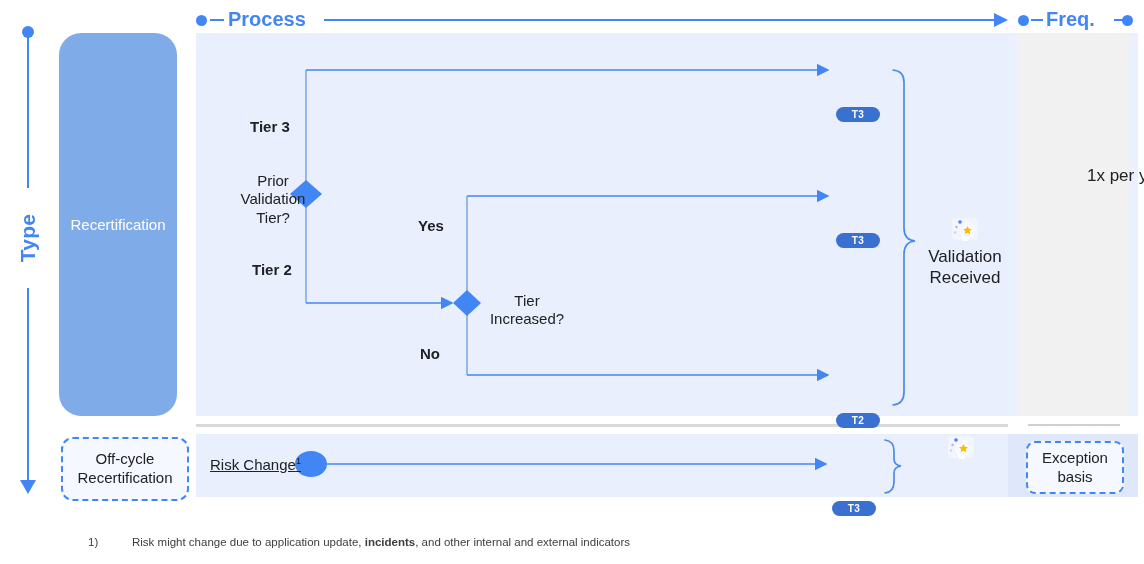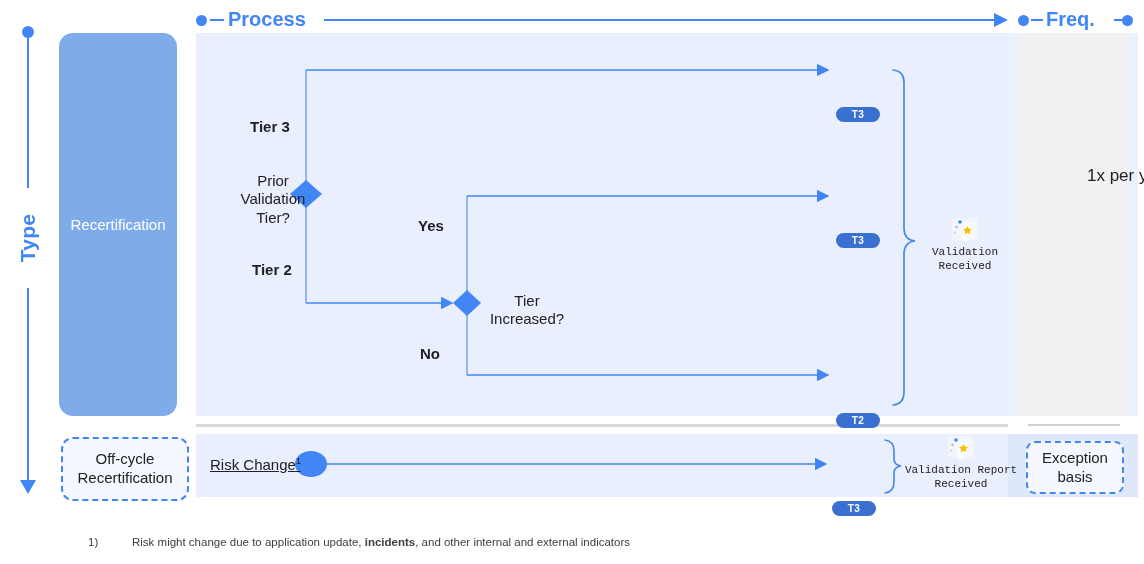--- a/index.html
+++ b/index.html
@@ -39,21 +39,21 @@
   #freq-axis{left:1018px;top:10px;width:120px;height:22px;}
   #freq-axis .dot-l{position:absolute;left:0;top:5px;width:11px;height:11px;border-radius:50%;background:#4285f4;}
   #freq-axis .seg-l{position:absolute;left:13px;top:9px;width:12px;height:2px;background:#4285f4;}
   #freq-axis .lbl{position:absolute;left:28px;top:-2px;color:#4285f4;font-size:20px;font-weight:700;}
   #freq-axis .seg-r{position:absolute;left:96px;top:9px;width:10px;height:2px;background:#4285f4;}
   #freq-axis .dot-r{position:absolute;left:104px;top:5px;width:11px;height:11px;border-radius:50%;background:#4285f4;}
 
   
   #recert-pill{
     left:59px;top:33px;width:118px;height:383px;
-    background:#7face8;border-radius:14px;
+    background:#7face8;border-radius:22px;
     display:flex;align-items:center;justify-content:center;
   }
   #recert-pill span{color:#ffffff;font-size:15px;}
 
   #offcycle-pill{
     left:61px;top:437px;width:124px;height:60px;
     border:2px dashed #4285f4;border-radius:12px;background:#f5f9ff;
     display:flex;align-items:center;justify-content:center;text-align:center;
   }
   #offcycle-pill span{color:#202124;font-size:15px;line-height:1.25;}
@@ -96,21 +96,21 @@
   .badge{position:absolute;height:15px;border-radius:8px;background:#3a71d0;
      display:flex;align-items:center;justify-content:center;margin-top:45px;}
   .badge span{color:#ffffff;font-size:10px;font-weight:700;letter-spacing:.3px;}
   #badge-t3a{left:836px;top:62px;width:44px;}
   #badge-t3b{left:836px;top:188px;width:44px;}
   #badge-t2{left:836px;top:368px;width:44px;}
   #badge-t3c{left:832px;top:456px;width:44px;}
 
   
   .outcome{position:absolute;text-align:center;}
-  .outcome .cap{color:#202124;font-size:11px;line-height:1.25;margin-top:2px;font-family:Liberation Mono, monospace;}
+  .outcome .cap{color:#202124;font-size:17px;line-height:1.25;margin-top:2px;}
   #outcome-top{left:908px;top:216px;width:114px;}
   #outcome-bot{left:896px;top:434px;width:130px;}
   .icobox{width:34px;height:28px;margin:0 auto;}
 
   
   #risk-change-lbl{left:210px;top:456px;color:#202124;font-size:15px;text-decoration:underline;}
   #risk-change-lbl sup{font-size:9px;vertical-align:super;}
 
   
   #footnote{left:88px;top:536px;width:900px;color:#3c4043;font-size:11.5px;}
@@ -238,20 +238,19 @@
       <circle cx="12" cy="6" r="1.8" fill="#4285f4"></circle>
       <circle cx="8.5" cy="11" r="1.2" fill="#aab8d8"></circle>
       <circle cx="7" cy="16.5" r="1.2" fill="#c9d4ea"></circle>
       <rect x="14" y="18" width="3.2" height="7" fill="#ffffff" transform="rotate(-16 15.6 21)"></rect>
       <rect x="18" y="18" width="3.2" height="7" fill="#ffffff" transform="rotate(16 19.6 21)"></rect>
       <circle cx="19.5" cy="14" r="7.6" fill="#ffffff"></circle>
       <circle cx="19.5" cy="14" r="6.1" fill="#fdfdff" stroke="#e3e8f4" stroke-width="0.7"></circle>
       <path d="M19.5,9.9 L20.9,12.7 L24,13.1 L21.7,15.2 L22.3,18.2 L19.5,16.7 L16.7,18.2 L17.3,15.2 L15,13.1 L18.1,12.7 z" fill="#fbbc04"></path>
     </svg>
   </div>
-  <div class="cap">Validation Report Received</div>
 </div>
 
 <div class="abs" id="risk-change-lbl"><span>Risk Change</span><sup>1</sup></div>
 
 <div class="abs" id="footnote">
   <span class="num">1)</span><span>Risk might change due to application update, </span><b>incidents</b><span>, and other internal and external indicators</span>
 </div>
 
 </body></html>

